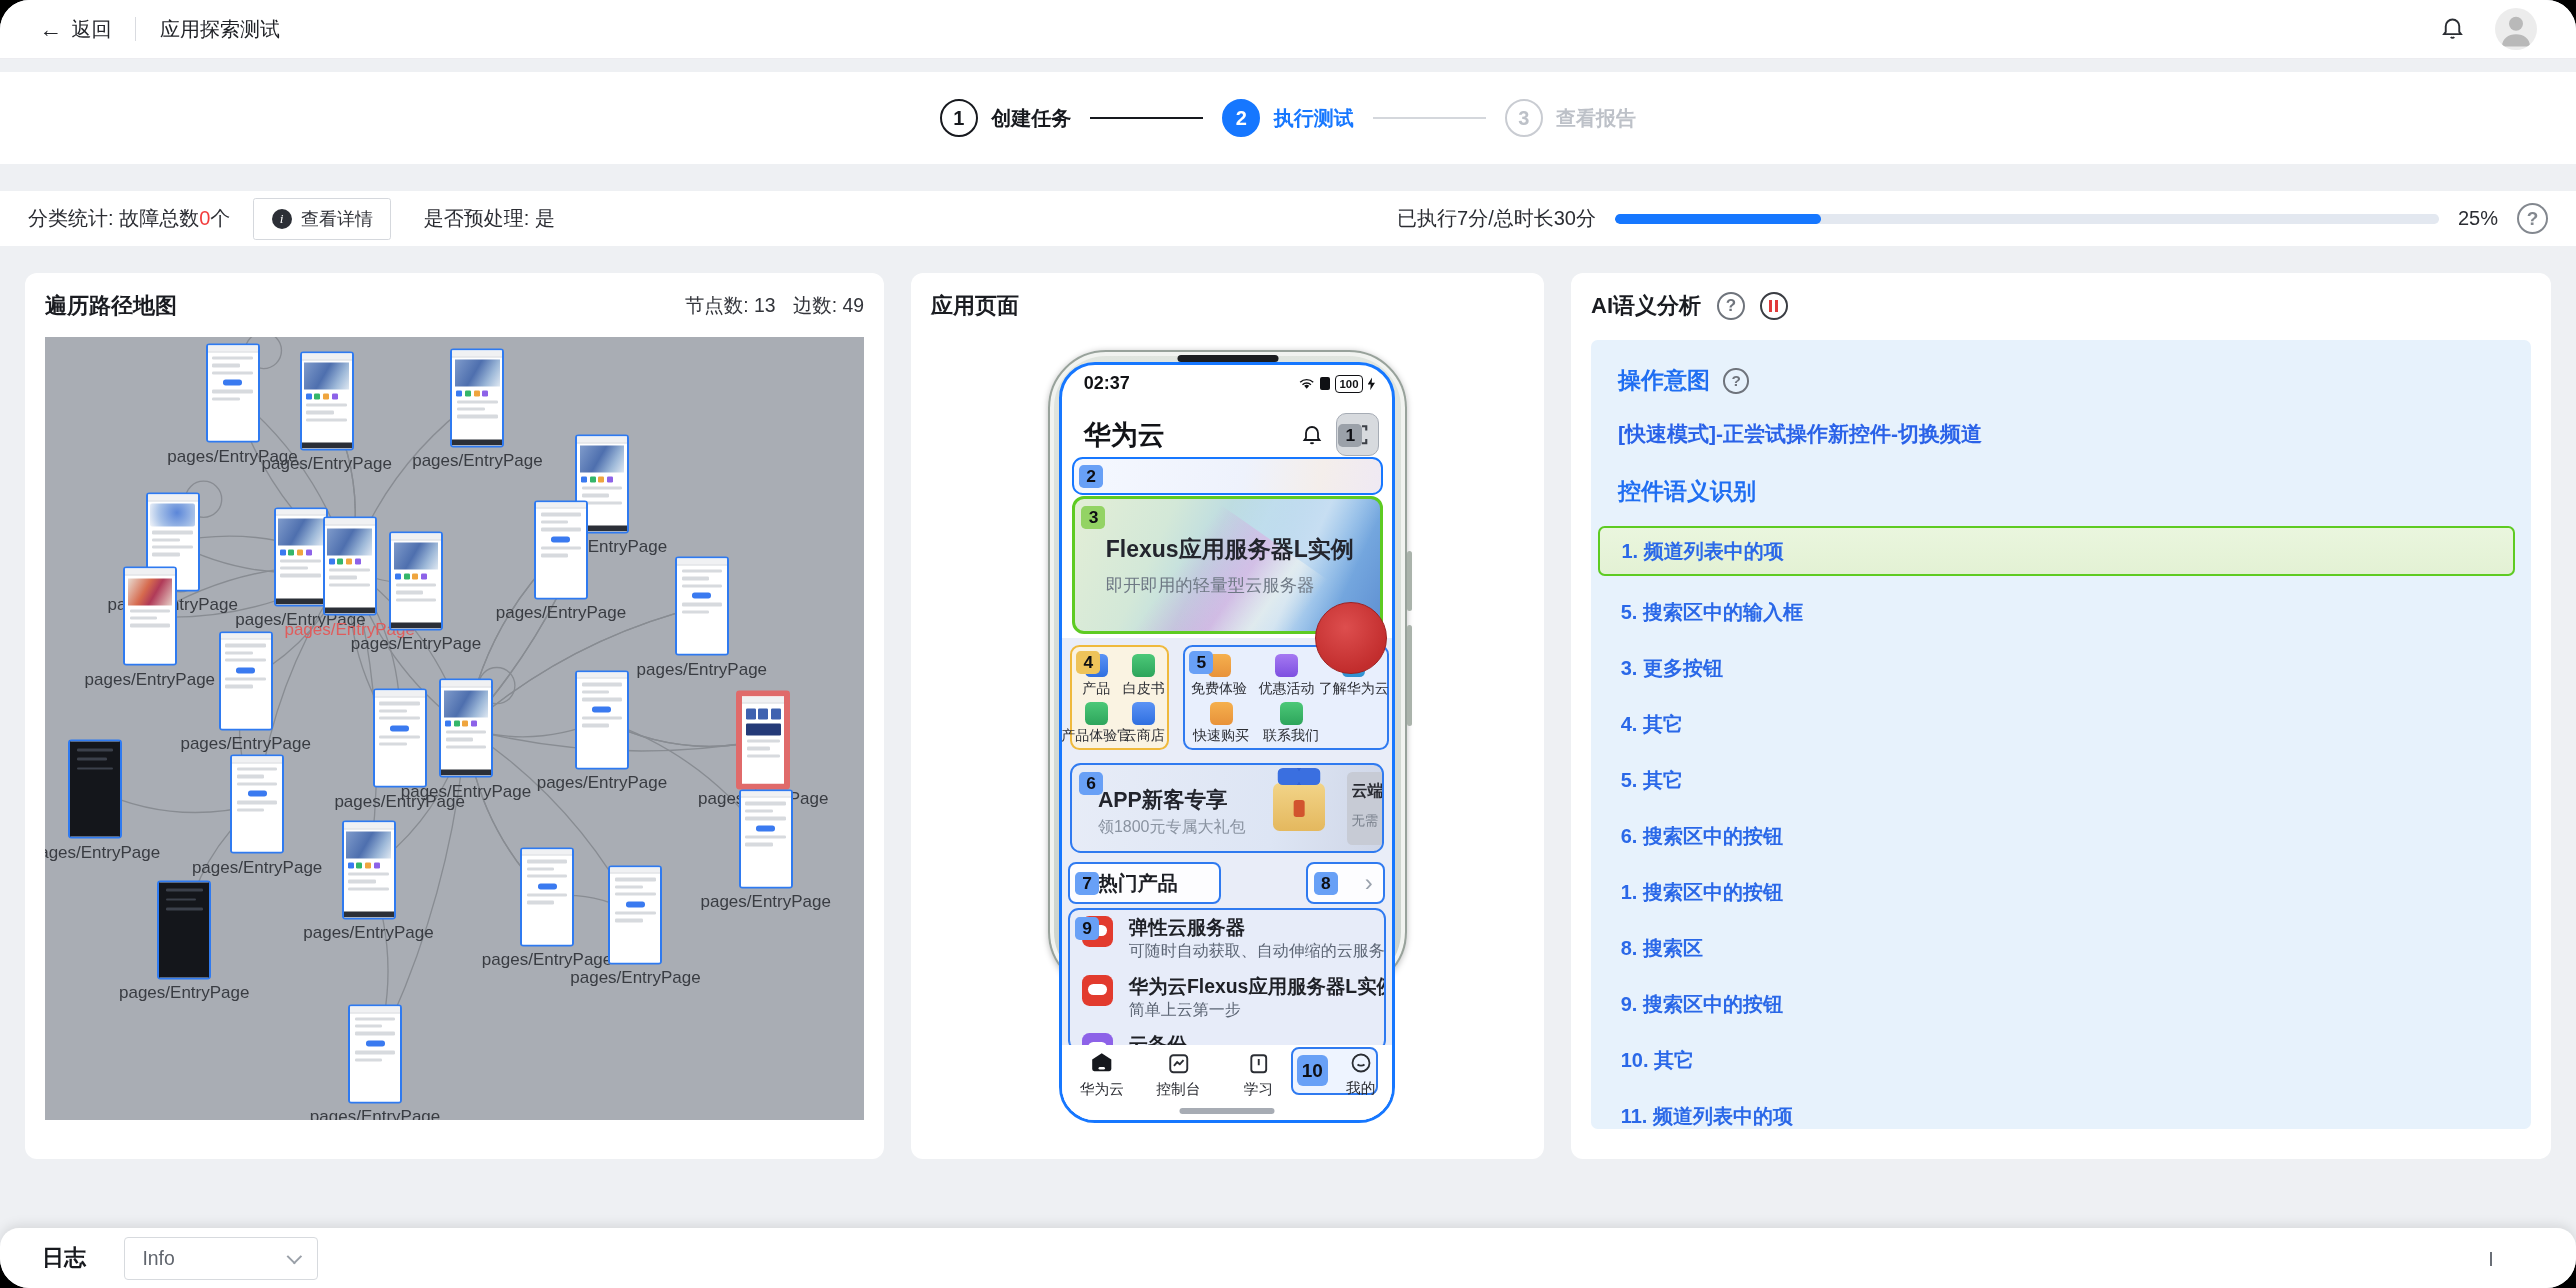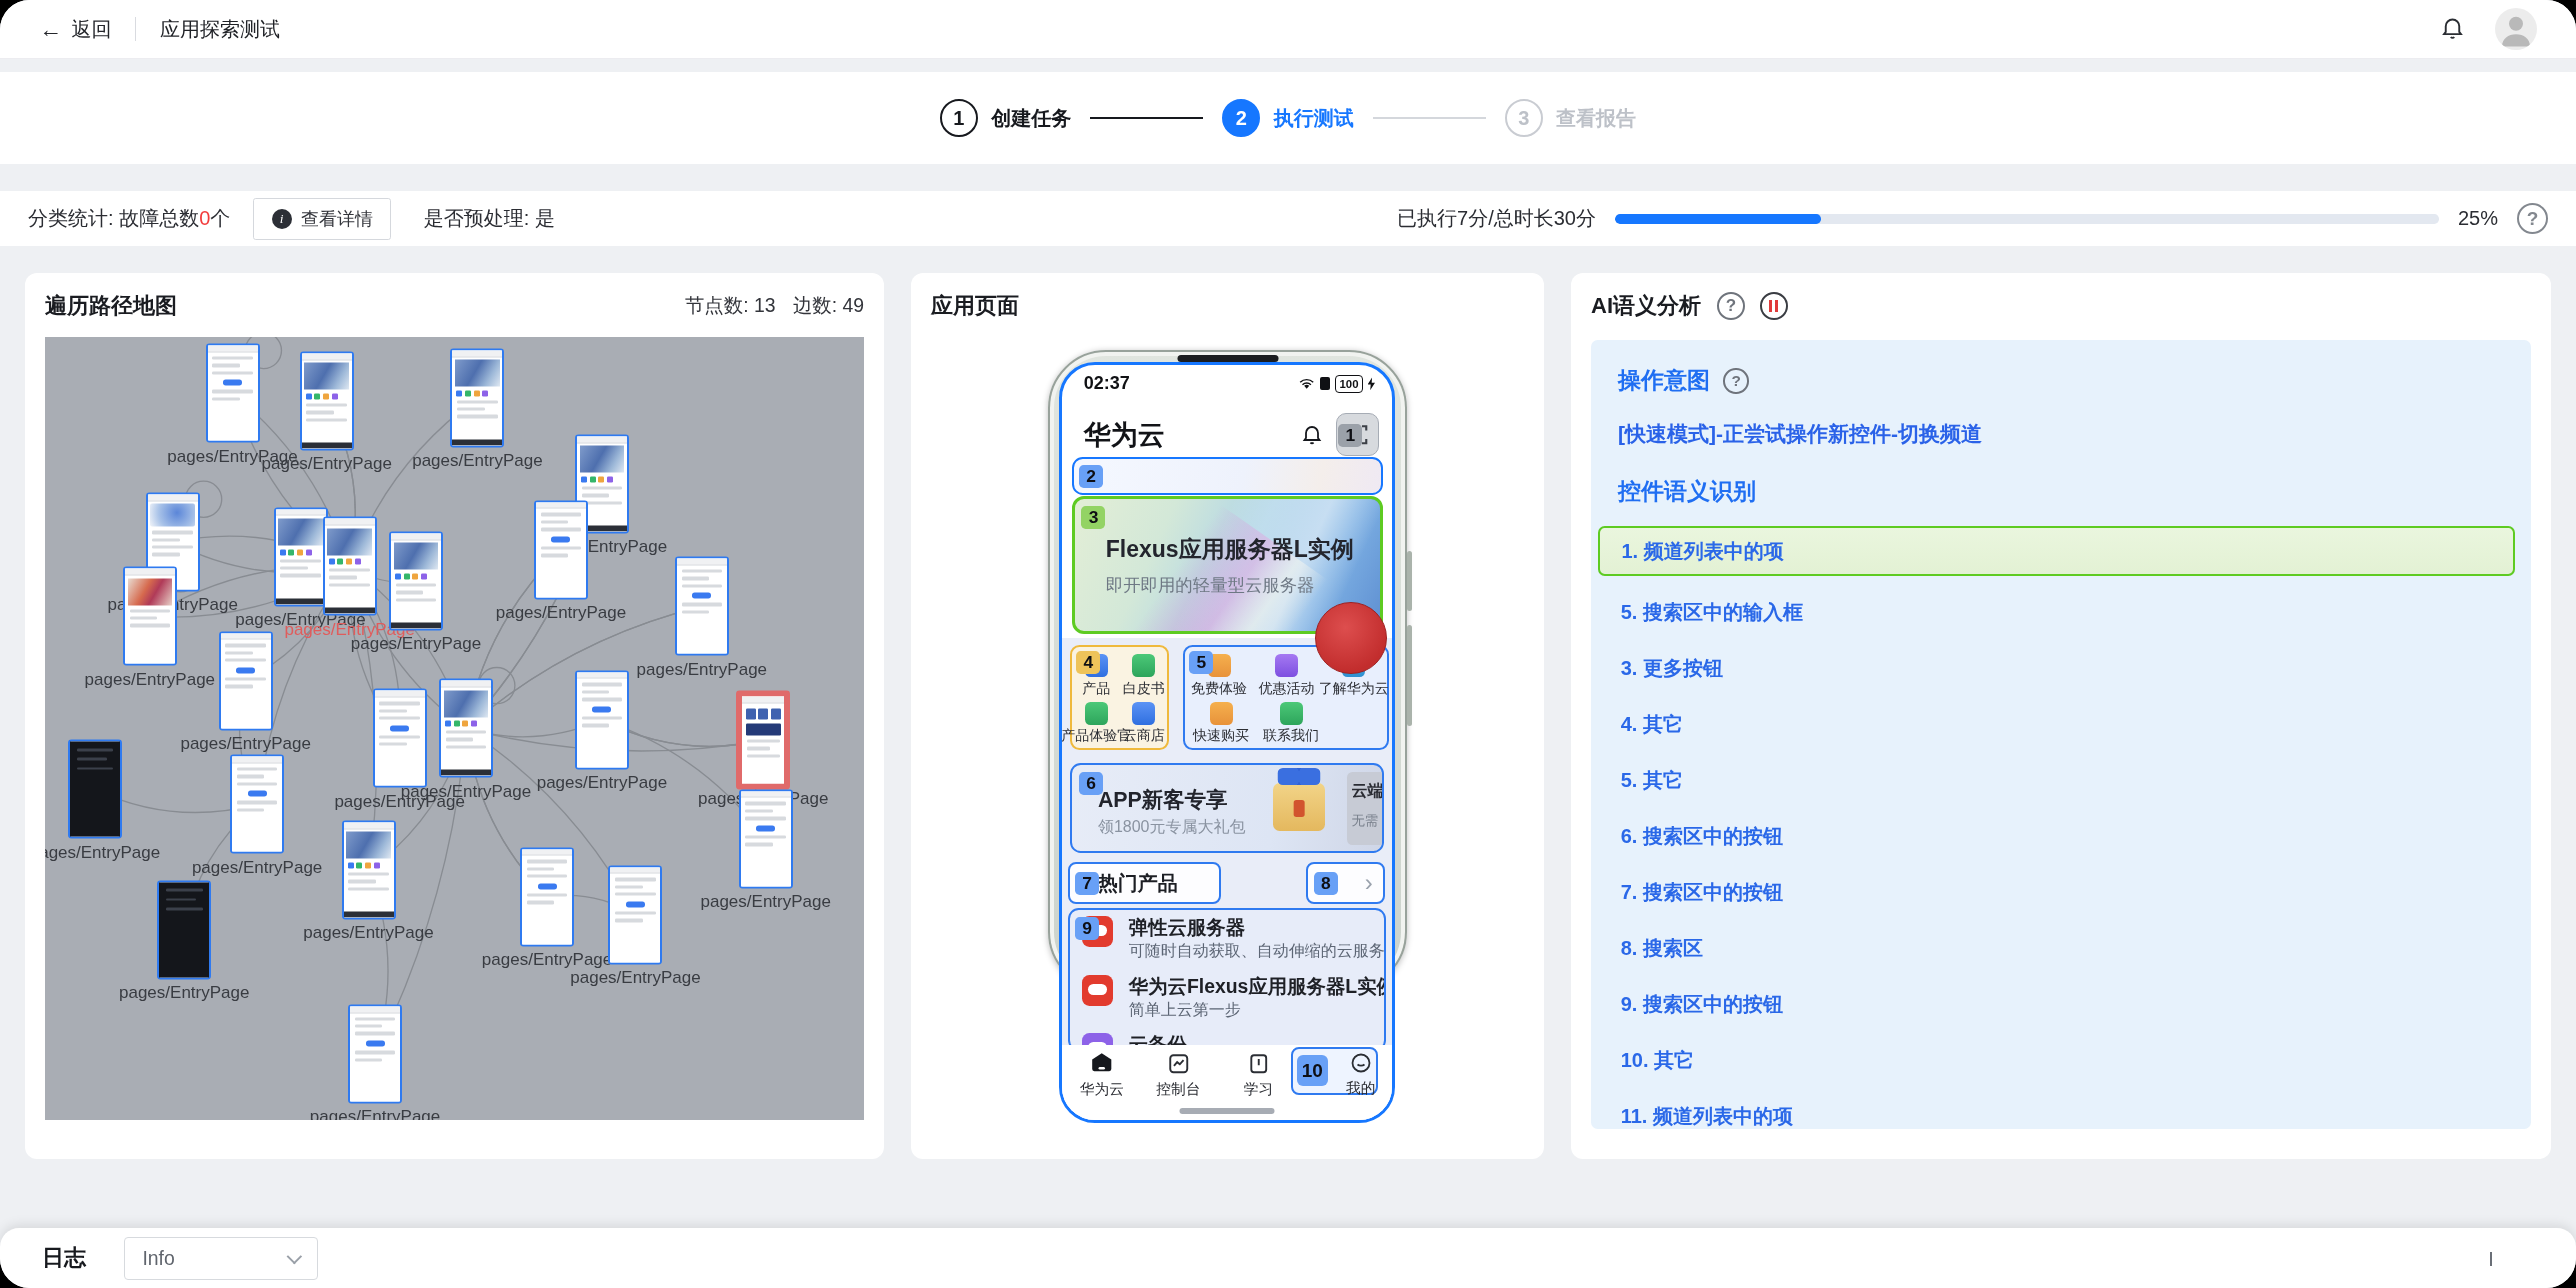--- a/index.html
+++ b/index.html
@@ -827,21 +827,21 @@
         </div>
         <div class="ai-intent-text">[快速模式]-正尝试操作新控件-切换频道</div>
         <div class="ai-section">控件语义识别</div>
         <div class="ai-list" id="semantic-list">
             <div class="ai-item hl">1. 频道列表中的项</div>
             <div class="ai-item">5. 搜索区中的输入框</div>
             <div class="ai-item">3. 更多按钮</div>
             <div class="ai-item">4. 其它</div>
             <div class="ai-item">5. 其它</div>
             <div class="ai-item">6. 搜索区中的按钮</div>
-            <div class="ai-item">7. 搜索区中的按钮</div>
+            <div class="ai-item">1. 搜索区中的按钮</div>
             <div class="ai-item">8. 搜索区</div>
             <div class="ai-item">9. 搜索区中的按钮</div>
             <div class="ai-item">10. 其它</div>
             <div class="ai-item">11. 频道列表中的项</div>
           </div>
       </div>
     </div>
   </div>
 
   <div class="logbar">

